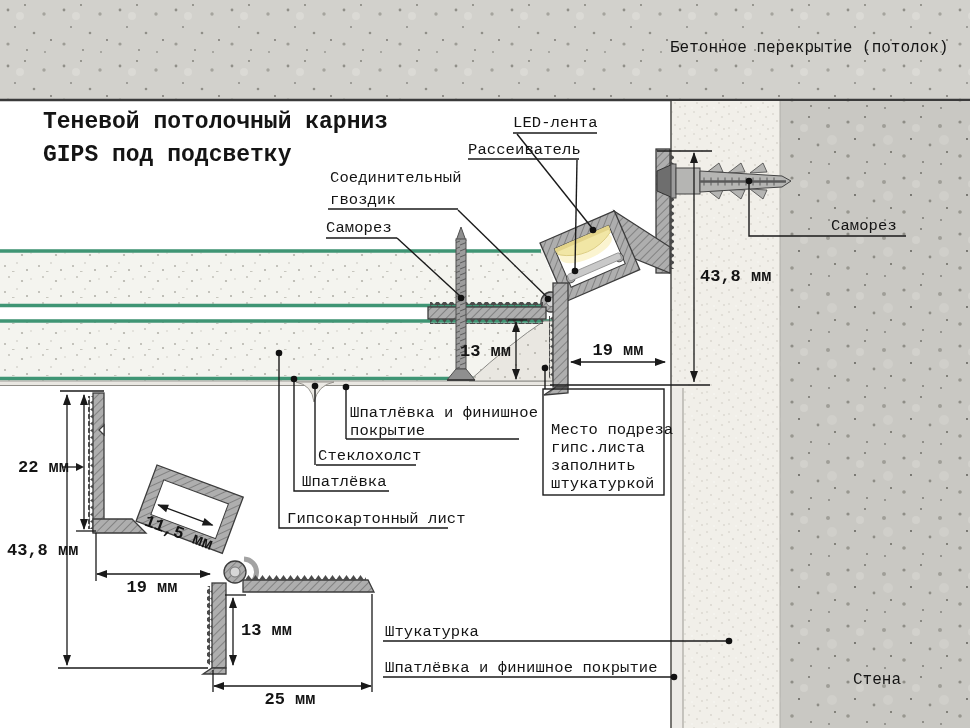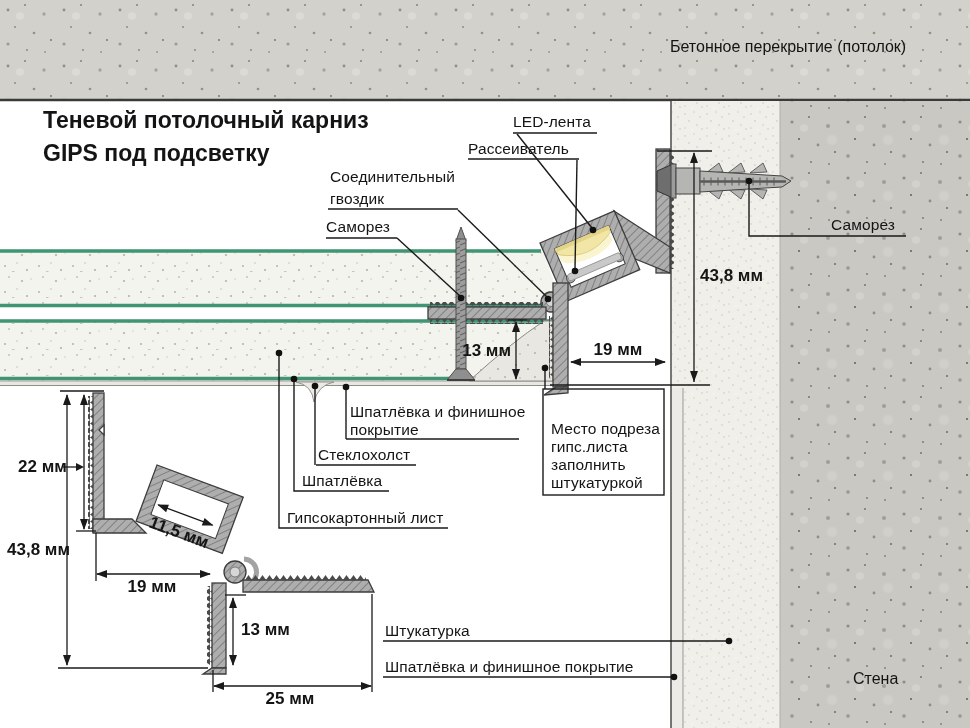--- a/index.html
+++ b/index.html
@@ -1,17 +1,17 @@
 <!DOCTYPE html>
 <html><head>
 <meta charset="utf-8">
 <style>
   html,body{margin:0;padding:0;background:#fff;}
   .stage{position:relative;width:970px;height:728px;overflow:hidden;background:#fff;
-         font-family:Liberation Sans, sans-serif;}
+         font-family:Liberation Mono, monospace;}
   svg text{fill:#141414;}
   .lbl{font-size:15.5px;font-weight:500;letter-spacing:.1px;}
   .dim{font-size:17px;font-weight:600;}
   .ttl{font-size:23px;font-weight:600;}
   .big{font-size:16px;font-weight:500;}
 </style>
 </head>
 <body>
 
 <div class="stage">

